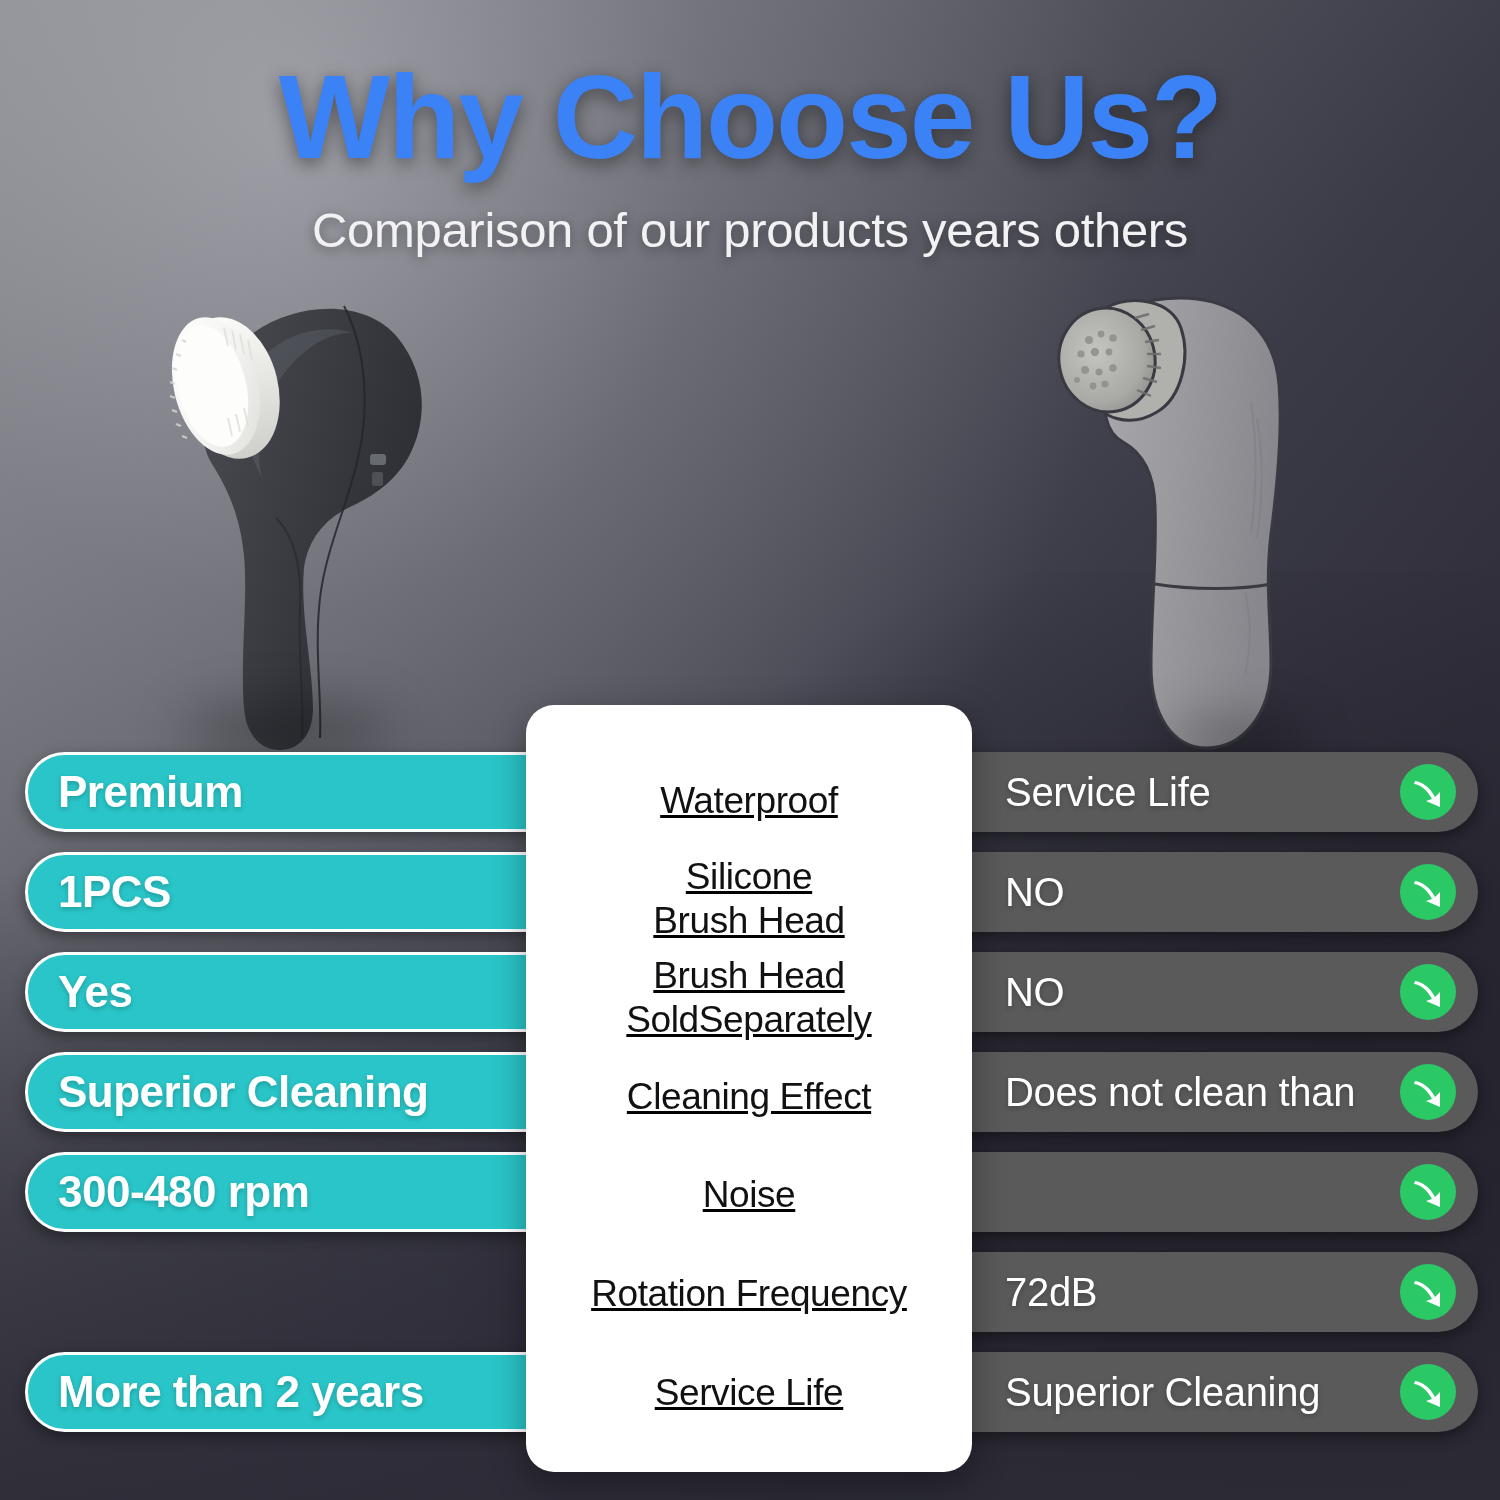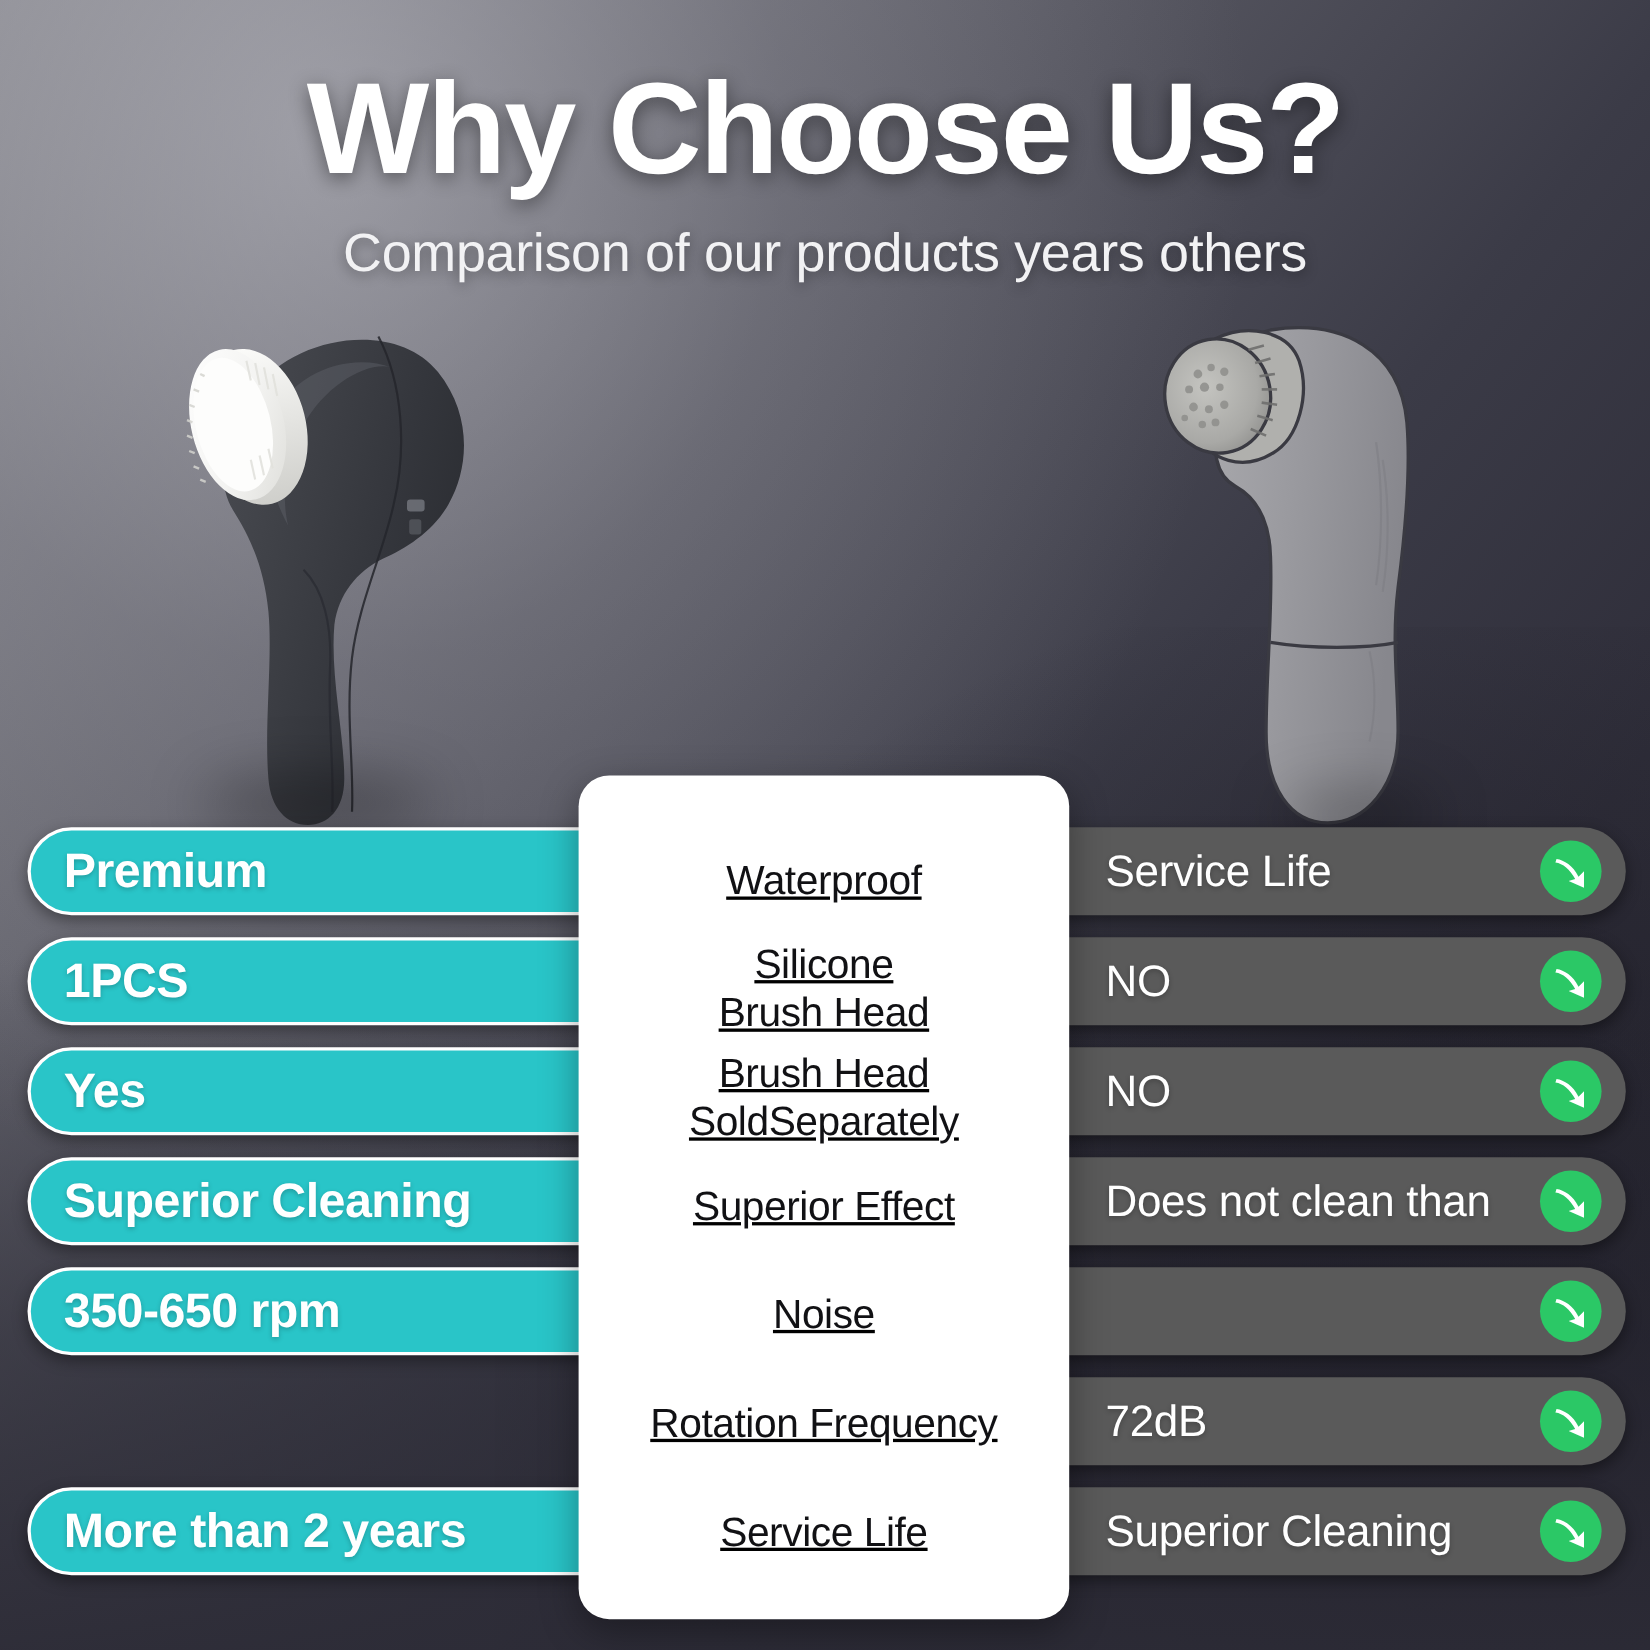--- a/index.html
+++ b/index.html
@@ -15,21 +15,21 @@
     background:linear-gradient(128deg,#8d8d93 0%,#74747c 16%,#55555f 38%,#3b3b47 58%,#2f2e3a 76%,#2a2934 100%);}
   .bg-glow{position:absolute;left:-12%;top:-20%;width:90%;height:95%;
     background:radial-gradient(ellipse at 35% 30%, rgba(190,190,198,.55) 0%, rgba(150,150,160,.30) 34%, rgba(90,90,102,0) 68%);}
   .bg-dark-br{position:absolute;right:-10%;bottom:-18%;width:80%;height:80%;
     background:radial-gradient(ellipse at 70% 70%, rgba(28,27,36,.85) 0%, rgba(30,29,38,.45) 45%, rgba(40,39,50,0) 75%);}
   .bg-bottom{position:absolute;left:0;right:0;bottom:0;height:42%;
     background:linear-gradient(180deg, rgba(40,39,50,0) 0%, rgba(40,39,50,.55) 55%, rgba(44,43,54,.92) 100%);}
 
   
   .header{position:absolute;left:0;right:0;top:56px;text-align:center;}
-  .title{font-size:118px;font-weight:bold;color:#ffffff;letter-spacing:-2px;line-height:1.05;
+  .title{font-size:118px;font-weight:bold;color:#3b82f6;letter-spacing:-2px;line-height:1.05;
          text-shadow:0 5px 18px rgba(0,0,0,.45);}
   .subtitle{margin-top:22px;font-size:49px;color:#f2f2f4;font-weight:400;letter-spacing:-.3px;
             text-shadow:0 3px 12px rgba(0,0,0,.4);}
 
   
   .product{position:absolute;}
   #product-ours{left:108px;top:268px;width:340px;height:490px;}
   #product-theirs{left:1005px;top:292px;width:330px;height:470px;}
   .prod-shadow{position:absolute;border-radius:50%;filter:blur(26px);background:rgba(0,0,0,.35);}
 
@@ -276,21 +276,21 @@
         <span class="badge badge-right">
           <svg viewBox="0 0 40 40">
               <path d="M7 9 C14 10 22 15 27 25 L32 20 L32 35 L18 29 L24 27 C19 18 13 13 6 12 Z" fill="#ffffff"></path>
             </svg>
         </span>
       </div>
     </div>
 
     <div class="row">
       <div class="pill pill-left">
-        <span class="pill-text">350-650 rpm</span>
+        <span class="pill-text">300-480 rpm</span>
         <span class="badge badge-left">
           <svg viewBox="0 0 40 40">
               <path d="M7 32 C13 30 20 25 25 16 L19 14 L33 7 L33 23 L28 19 C22 29 15 33 8 34 Z" fill="#ffffff"></path>
             </svg>
         </span>
       </div>
       <div class="pill pill-right">
         <span class="badge badge-right">
           <svg viewBox="0 0 40 40">
               <path d="M7 9 C14 10 22 15 27 25 L32 20 L32 35 L18 29 L24 27 C19 18 13 13 6 12 Z" fill="#ffffff"></path>
@@ -335,21 +335,21 @@
     <div class="center-item">
       <span>Waterproof</span>
       </div>
     <div class="center-item">
       <span>Silicone<br>Brush Head</span>
       </div>
     <div class="center-item">
       <span>Brush Head<br>SoldSeparately</span>
       </div>
     <div class="center-item">
-      <span>Superior Effect</span>
+      <span>Cleaning Effect</span>
       </div>
     <div class="center-item">
       <span>Noise</span>
       </div>
     <div class="center-item">
       <span>Rotation Frequency</span>
       </div>
     <div class="center-item">
       <span>Service Life</span>
       </div>

